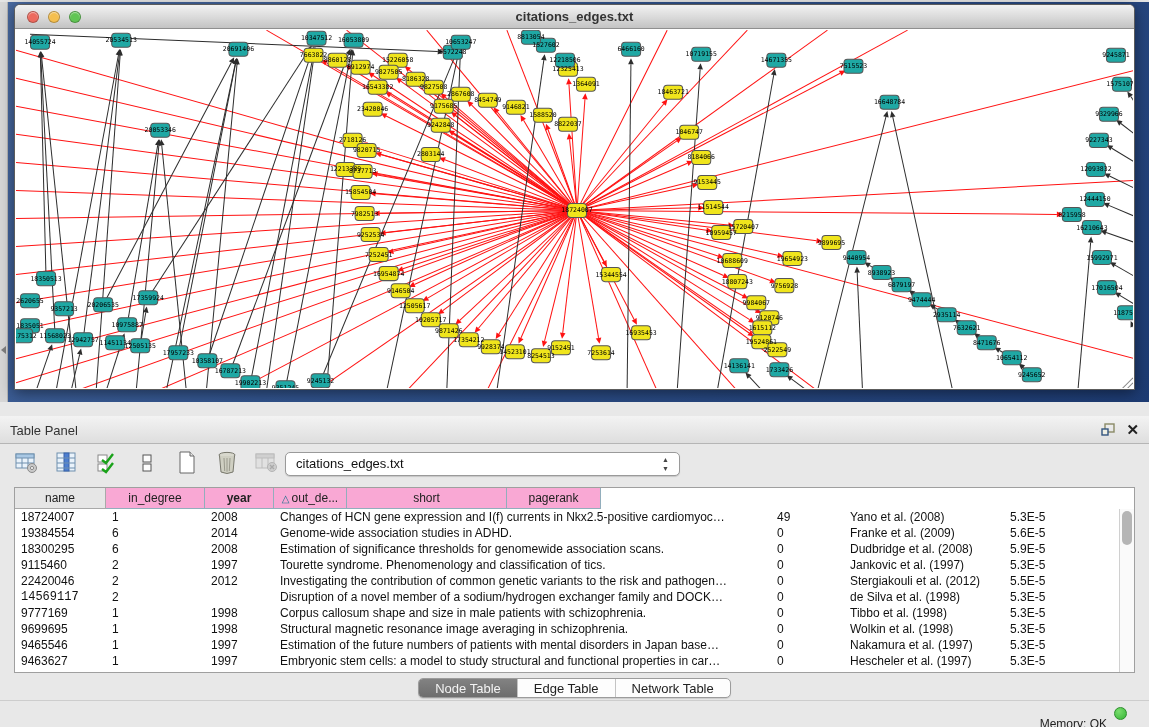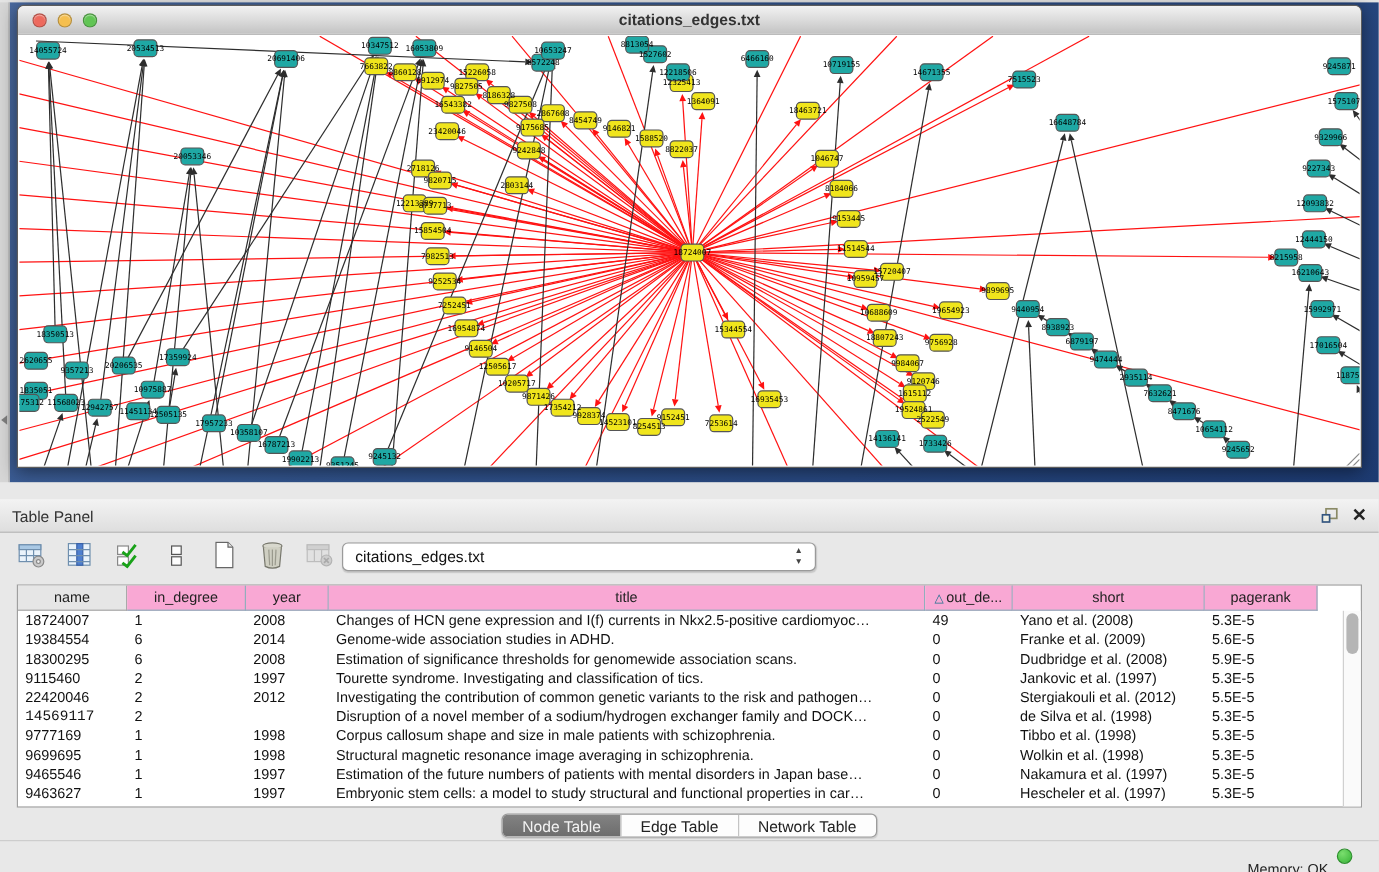--- a/index.html
+++ b/index.html
@@ -670,22 +670,21 @@
     </div>
     <div class="dropdown">
       <span>citations_edges.txt</span>
       <span class="dd-arrows">▲<br>▼</span>
     </div>
 
     <div class="tablebox">
       <div class="thead" id="thead">
           <div class="th graycol" style="width: 91px;">name</div>
           <div class="th" style="width: 99px;">in_degree</div>
-          <div class="th" style="width: 69px;">year</div>
-          <div class="th" style="width: 497px;">title</div>
+          <div class="th" style="width: 69px; font-weight: bold;">year</div>
           <div class="th" style="width: 73px;"><span class="sorttri">△</span>out_de...</div>
           <div class="th" style="width: 160px;">short</div>
           <div class="th" style="width: 94px;">pagerank</div>
         </div>
       <div class="tbody" id="tbody">
           <div class="tr">
             <div class="td" style="width: 91px;">18724007</div>
             <div class="td" style="width: 99px;">1</div>
             <div class="td" style="width: 69px;">2008</div>
             <div class="td" style="width: 497px;">Changes of HCN gene expression and I(f) currents in Nkx2.5-positive cardiomyoc…</div>
@@ -708,21 +707,21 @@
             <div class="td" style="width: 69px;">2008</div>
             <div class="td" style="width: 497px;">Estimation of significance thresholds for genomewide association scans.</div>
             <div class="td" style="width: 73px;">0</div>
             <div class="td" style="width: 160px;">Dudbridge et al. (2008)</div>
             <div class="td" style="width: 94px;">5.9E-5</div>
           </div>
           <div class="tr">
             <div class="td" style="width: 91px;">9115460</div>
             <div class="td" style="width: 99px;">2</div>
             <div class="td" style="width: 69px;">1997</div>
-            <div class="td" style="width: 497px;">Tourette syndrome. Investigating and classification of tics.</div>
+            <div class="td" style="width: 497px;">Tourette syndrome. Phenomenology and classification of tics.</div>
             <div class="td" style="width: 73px;">0</div>
             <div class="td" style="width: 160px;">Jankovic et al. (1997)</div>
             <div class="td" style="width: 94px;">5.3E-5</div>
           </div>
           <div class="tr">
             <div class="td" style="width: 91px;">22420046</div>
             <div class="td" style="width: 99px;">2</div>
             <div class="td" style="width: 69px;">2012</div>
             <div class="td" style="width: 497px;">Investigating the contribution of common genetic variants to the risk and pathogen…</div>
             <div class="td" style="width: 73px;">0</div>

